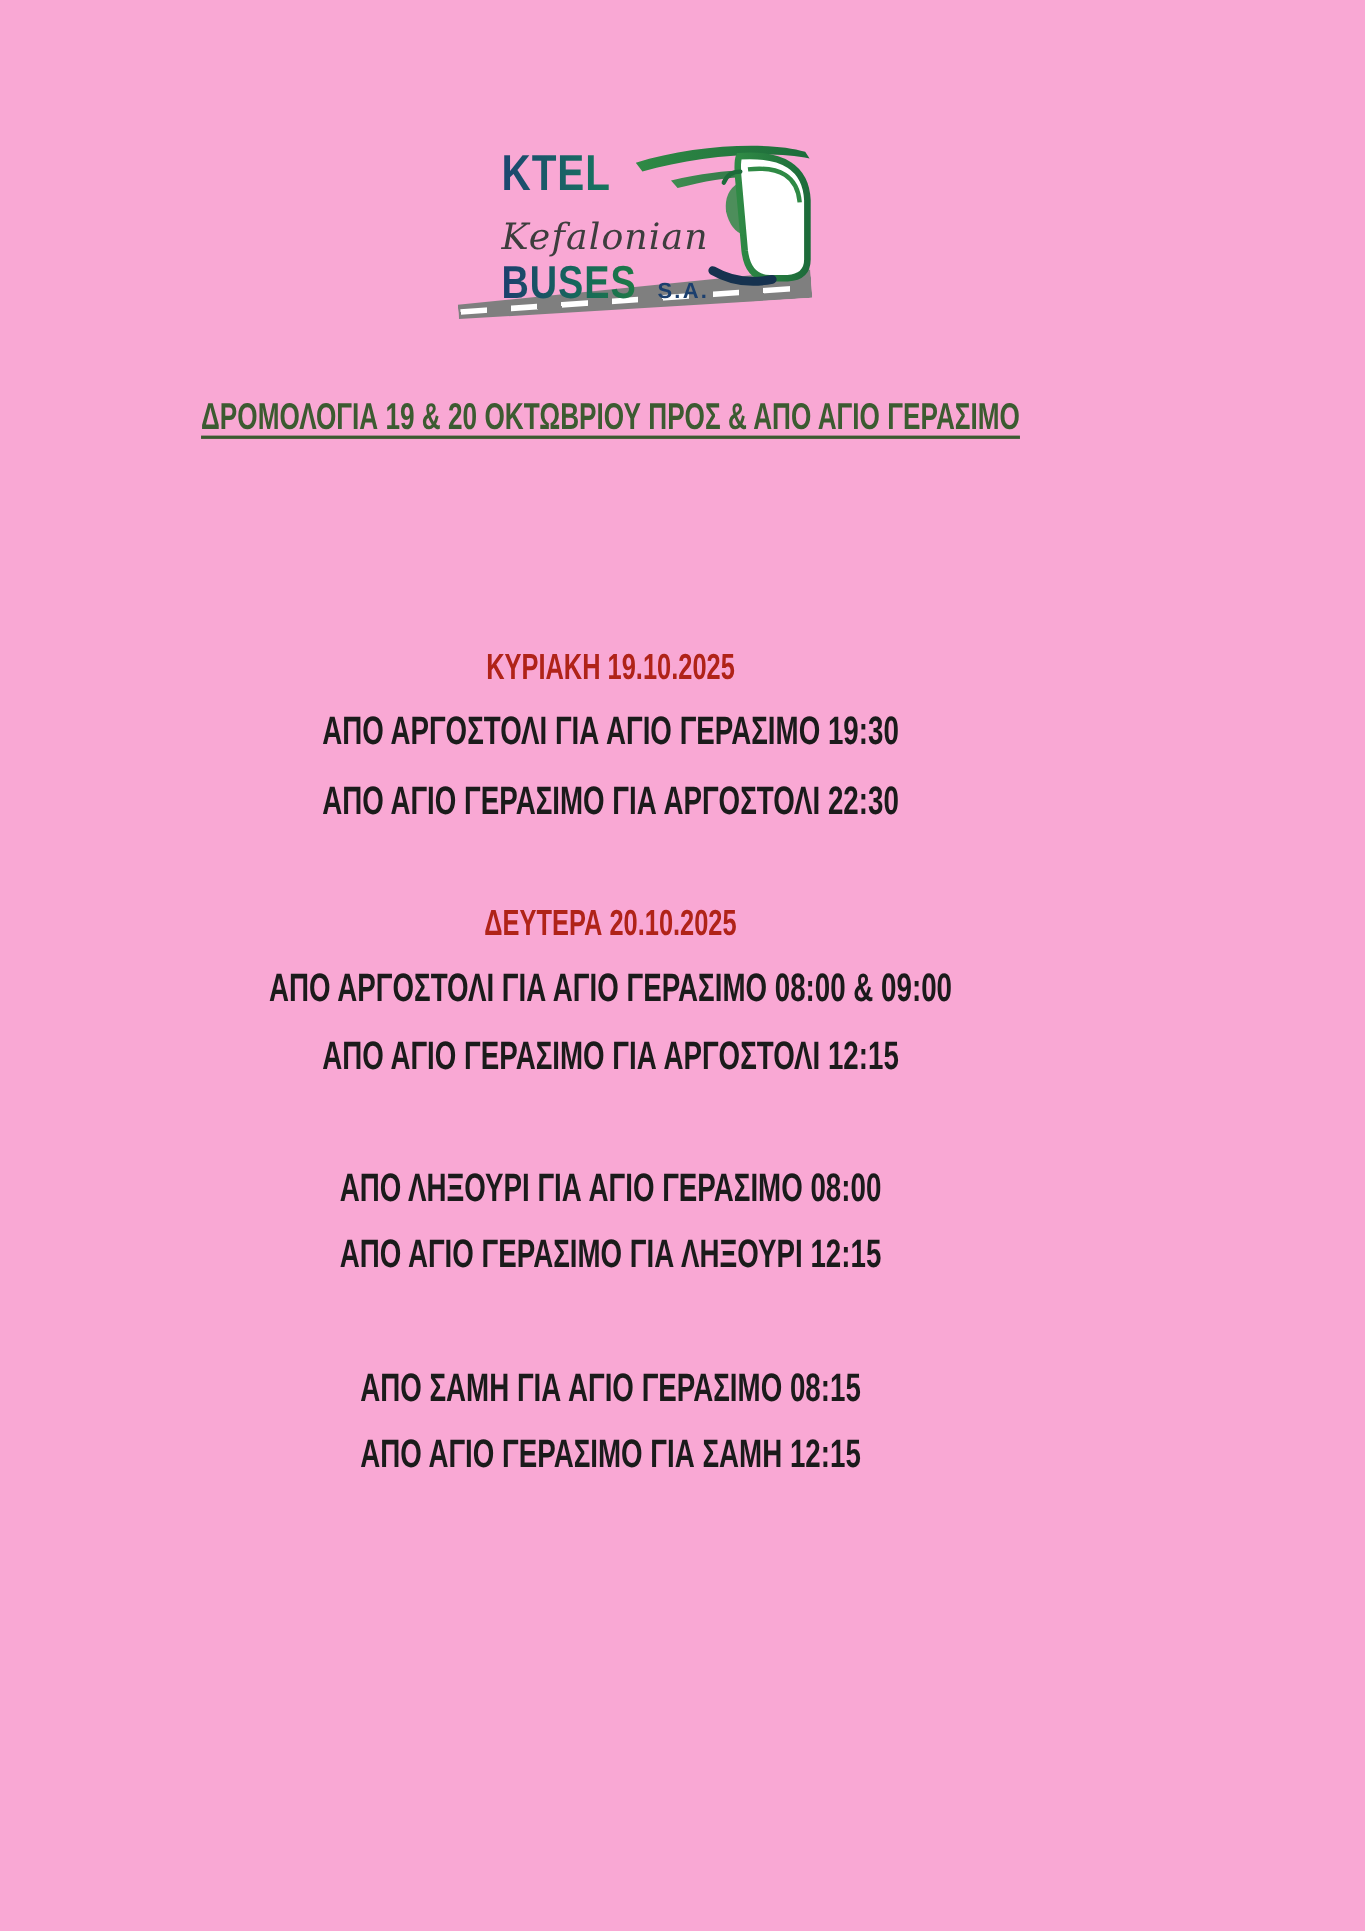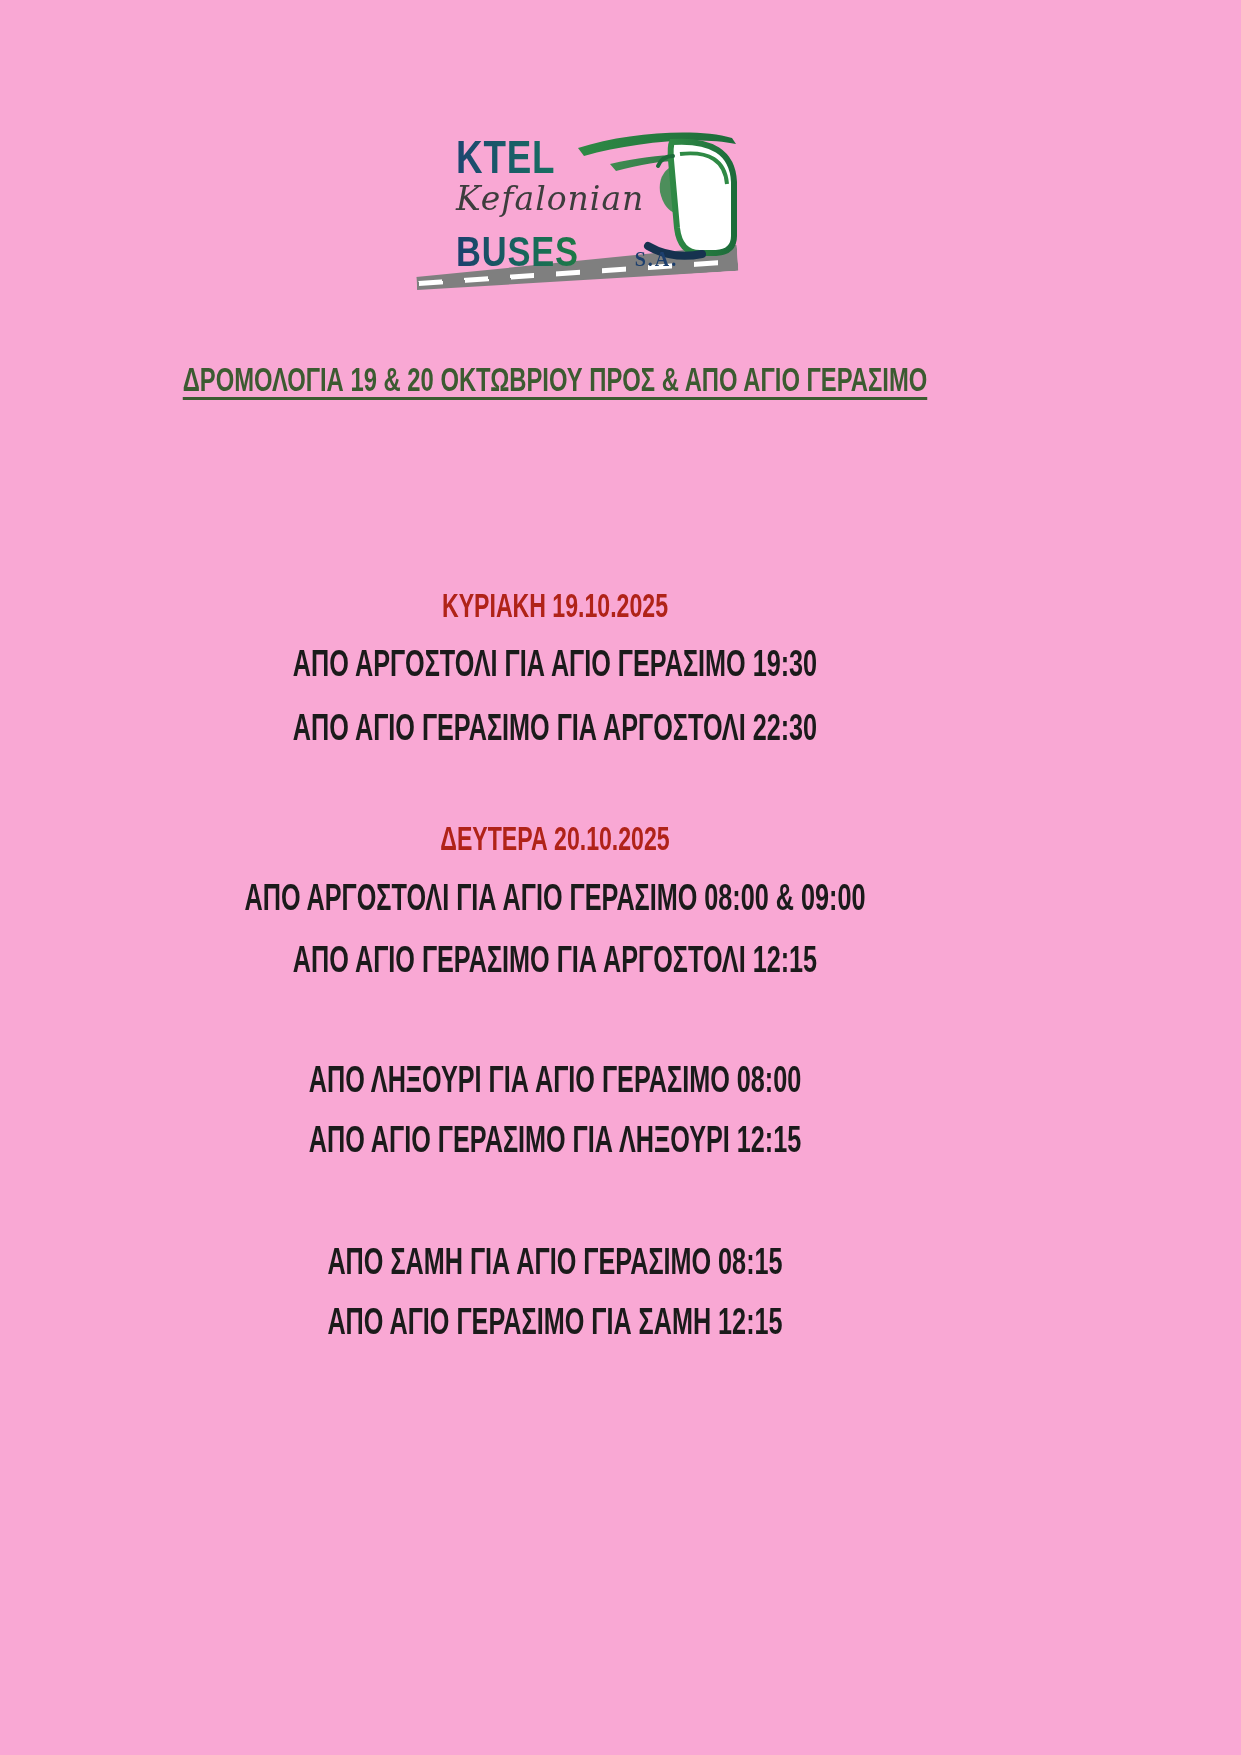--- a/index.html
+++ b/index.html
@@ -37,54 +37,52 @@
     letter-spacing: 1px;
     transform: scaleX(0.80);
     transform-origin: left center;
     color: #1d5a52;
     background: linear-gradient(90deg, #1c4670 0%, #17735f 60%, #1f8a4c 100%);
     -webkit-background-clip: text;
     background-clip: text;
     -webkit-text-fill-color: transparent;
   }
   .logo-script {
-    margin-top: 2px;
+    margin-top: 18px;
     font-family: "DejaVu Serif", serif;
     font-style: italic;
     font-size: 33px;
     line-height: 1.05;
     color: #3d3d3d;
     letter-spacing: 1px;
   }
   .logo-buses-row {
     display: flex;
     align-items: baseline;
-    margin-top: 14px;
-    gap: 37px;
+    margin-top: 3px;
   }
   .logo-buses {
     font-weight: 700;
     font-size: 42px;
     line-height: 1;
     letter-spacing: 1px;
     transform: scaleX(0.82);
     transform-origin: left center;
     color: #1d5a52;
     background: linear-gradient(90deg, #1c3f6e 0%, #16675c 55%, #1e7a45 100%);
     -webkit-background-clip: text;
     background-clip: text;
     -webkit-text-fill-color: transparent;
   }
   .logo-sa {
     font-weight: 700;
     font-size: 20px;
     color: #1c3f6e;
     margin-left: -8px;
     letter-spacing: 2px;
-    font-family: Liberation Serif, serif;
   }
   .logo-bus-svg {
     position: absolute;
     right: -14px;
     top: -4px;
     width: 168px;
     height: 134px;
     z-index: 1;
   }
   .road {

